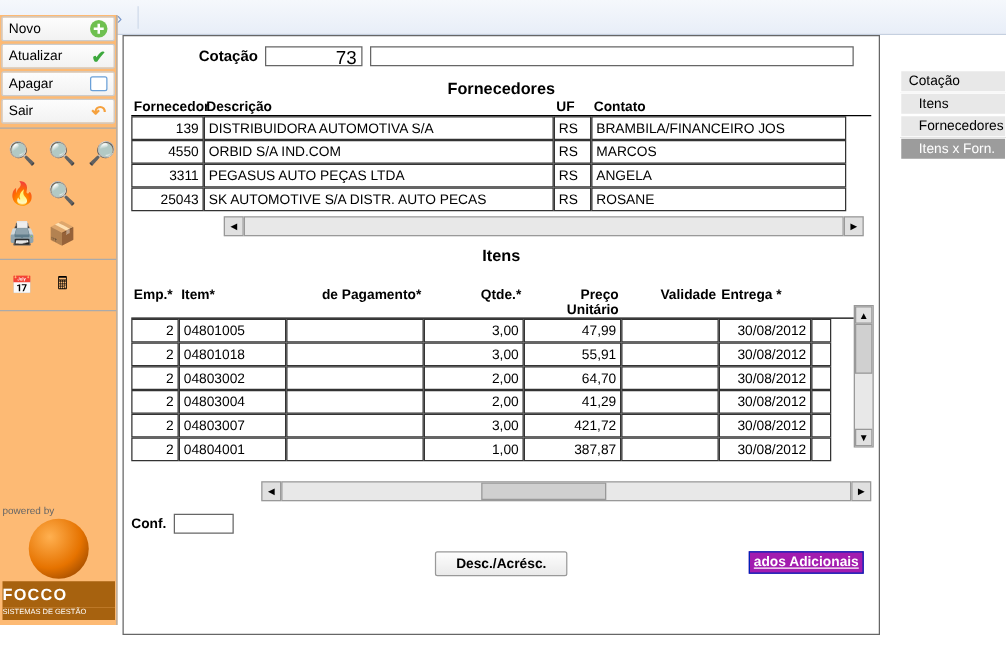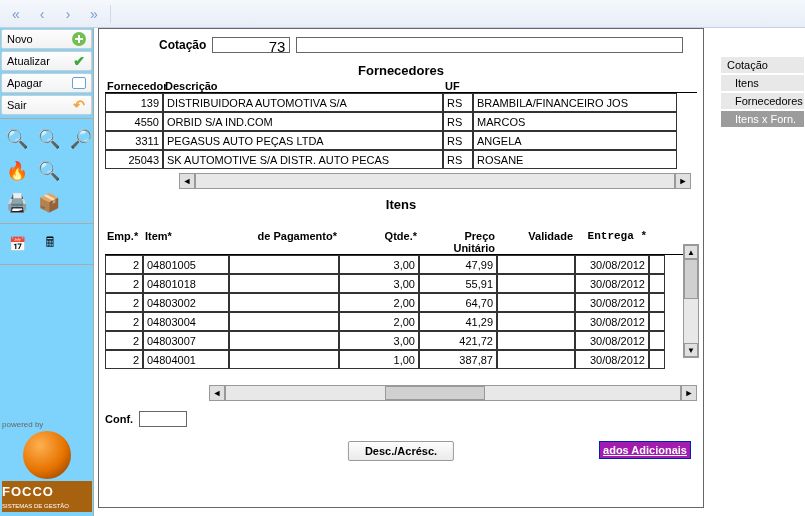--- a/index.html
+++ b/index.html
@@ -1,20 +1,20 @@
 <!DOCTYPE html>
 <html><head>
 <meta charset="utf-8">
 <style>
 * { box-sizing: border-box; margin: 0; padding: 0; }
 body { font-family: Arial, sans-serif; font-size: 11px; background: #fff; width: 805px; height: 516px; overflow: hidden; position: relative; }
 .top-nav { background: linear-gradient(#f5f8fc, #e8eef8); height: 28px; border-bottom: 1px solid #c5d0e0; display: flex; align-items: center; padding: 0 4px; gap: 2px; }
 .nav-btn { width: 24px; height: 20px; display: flex; align-items: center; justify-content: center; font-size: 14px; color: #7b9acc; cursor: pointer; }
 .nav-divider { width: 1px; height: 18px; background: #d0daea; margin: 0 2px; }
-.left-panel { position: absolute; left: 0; top: 28px; width: 94px; background: #7dd3fc; border-right: 1px solid #aaa; height: 488px; }
+.left-panel { position: absolute; left: 0; top: 12px; width: 94px; background: #fdba74; border-right: 1px solid #aaa; height: 488px; }
 .left-btn-group { border-bottom: 1px solid #aaa; padding: 1px; }
 .left-button { display: flex; align-items: center; justify-content: space-between; background: linear-gradient(#fdfdfd, #f2f2f2); border: 1px solid #ccc; border-radius: 2px; padding: 3px 5px; margin-bottom: 2px; cursor: pointer; font-size: 11px; height: 20px; }
 .left-button .icon { width: 14px; height: 14px; display: flex; align-items: center; justify-content: center; }
 .icon-grid { display: grid; grid-template-columns: repeat(3, 28px); gap: 4px; padding: 6px 4px; border-bottom: 1px solid #aaa; }
 .icon-grid .grid-icon { width: 28px; height: 28px; display: flex; align-items: center; justify-content: center; font-size: 18px; cursor: pointer; }
 .logo-area { position: absolute; bottom: 4px; left: 2px; width: 90px; text-align: left; font-size: 8px; color: #666; }
 .focco-text { background: #a7620f; color: #fff; font-size: 13px; font-weight: bold; padding: 3px 0; letter-spacing: 1px; }
 .focco-sub { background: #a7620f; color: #fff; font-size: 6px; padding: 1px 0 3px 0; }
 .focco-sphere { width: 48px; height: 48px; margin: 2px auto; background: radial-gradient(circle at 35% 30%, #ffb050, #e67300 55%, #7a3600); border-radius: 50%; }
 .main-area { position: absolute; left: 98px; top: 28px; width: 606px; height: 480px; border: 1px solid #666; background: #fff; }
@@ -135,20 +135,21 @@
     <div class="cotacao-num">73</div>
     <div class="cotacao-desc"></div>
   </div>
 
   <div class="section-title">Fornecedores</div>
   <div class="forn-table">
     <div class="forn-header">
       <div class="col-forn" style="text-align:left;">Fornecedor</div>
       <div class="col-desc">Descrição</div>
       <div class="col-uf">UF</div>
+      <div class="col-cont">Contato</div>
     </div>
     <div id="forn-rows">
         <div class="forn-row">
           <div class="forn-cell col-forn" style="justify-content:flex-end;">139</div>
           <div class="forn-cell col-desc">DISTRIBUIDORA AUTOMOTIVA S/A</div>
           <div class="forn-cell col-uf">RS</div>
           <div class="forn-cell col-cont">BRAMBILA/FINANCEIRO JOS</div>
         </div>
         <div class="forn-row">
           <div class="forn-cell col-forn" style="justify-content:flex-end;">4550</div>
@@ -178,21 +179,21 @@
 
   <div class="section-title">Itens</div>
   <div class="itens-table">
     <div class="itens-header">
       <div class="col-emp" style="text-align:left;">Emp.*</div>
       <div class="col-item">Item*</div>
       <div class="col-pag" style="text-align:right;">de Pagamento*</div>
       <div class="col-qtde" style="text-align:right;">Qtde.*</div>
       <div class="col-preco" style="text-align:right;">Preço Unitário</div>
       <div class="col-val" style="text-align:right;">Validade</div>
-      <div class="col-ent" style="text-align:right;font-family:Liberation Mono, monospace;">Entrega *</div>
+      <div class="col-ent" style="text-align:left;">Entrega *</div>
       <div class="col-extra"></div>
     </div>
     <div id="itens-rows">
         <div class="itens-row">
           <div class="itens-cell col-emp" style="justify-content:flex-end;">2</div>
           <div class="itens-cell col-item">04801005</div>
           <div class="itens-cell col-pag"></div>
           <div class="itens-cell col-qtde">3,00</div>
           <div class="itens-cell col-preco">47,99</div>
           <div class="itens-cell col-val"></div>

